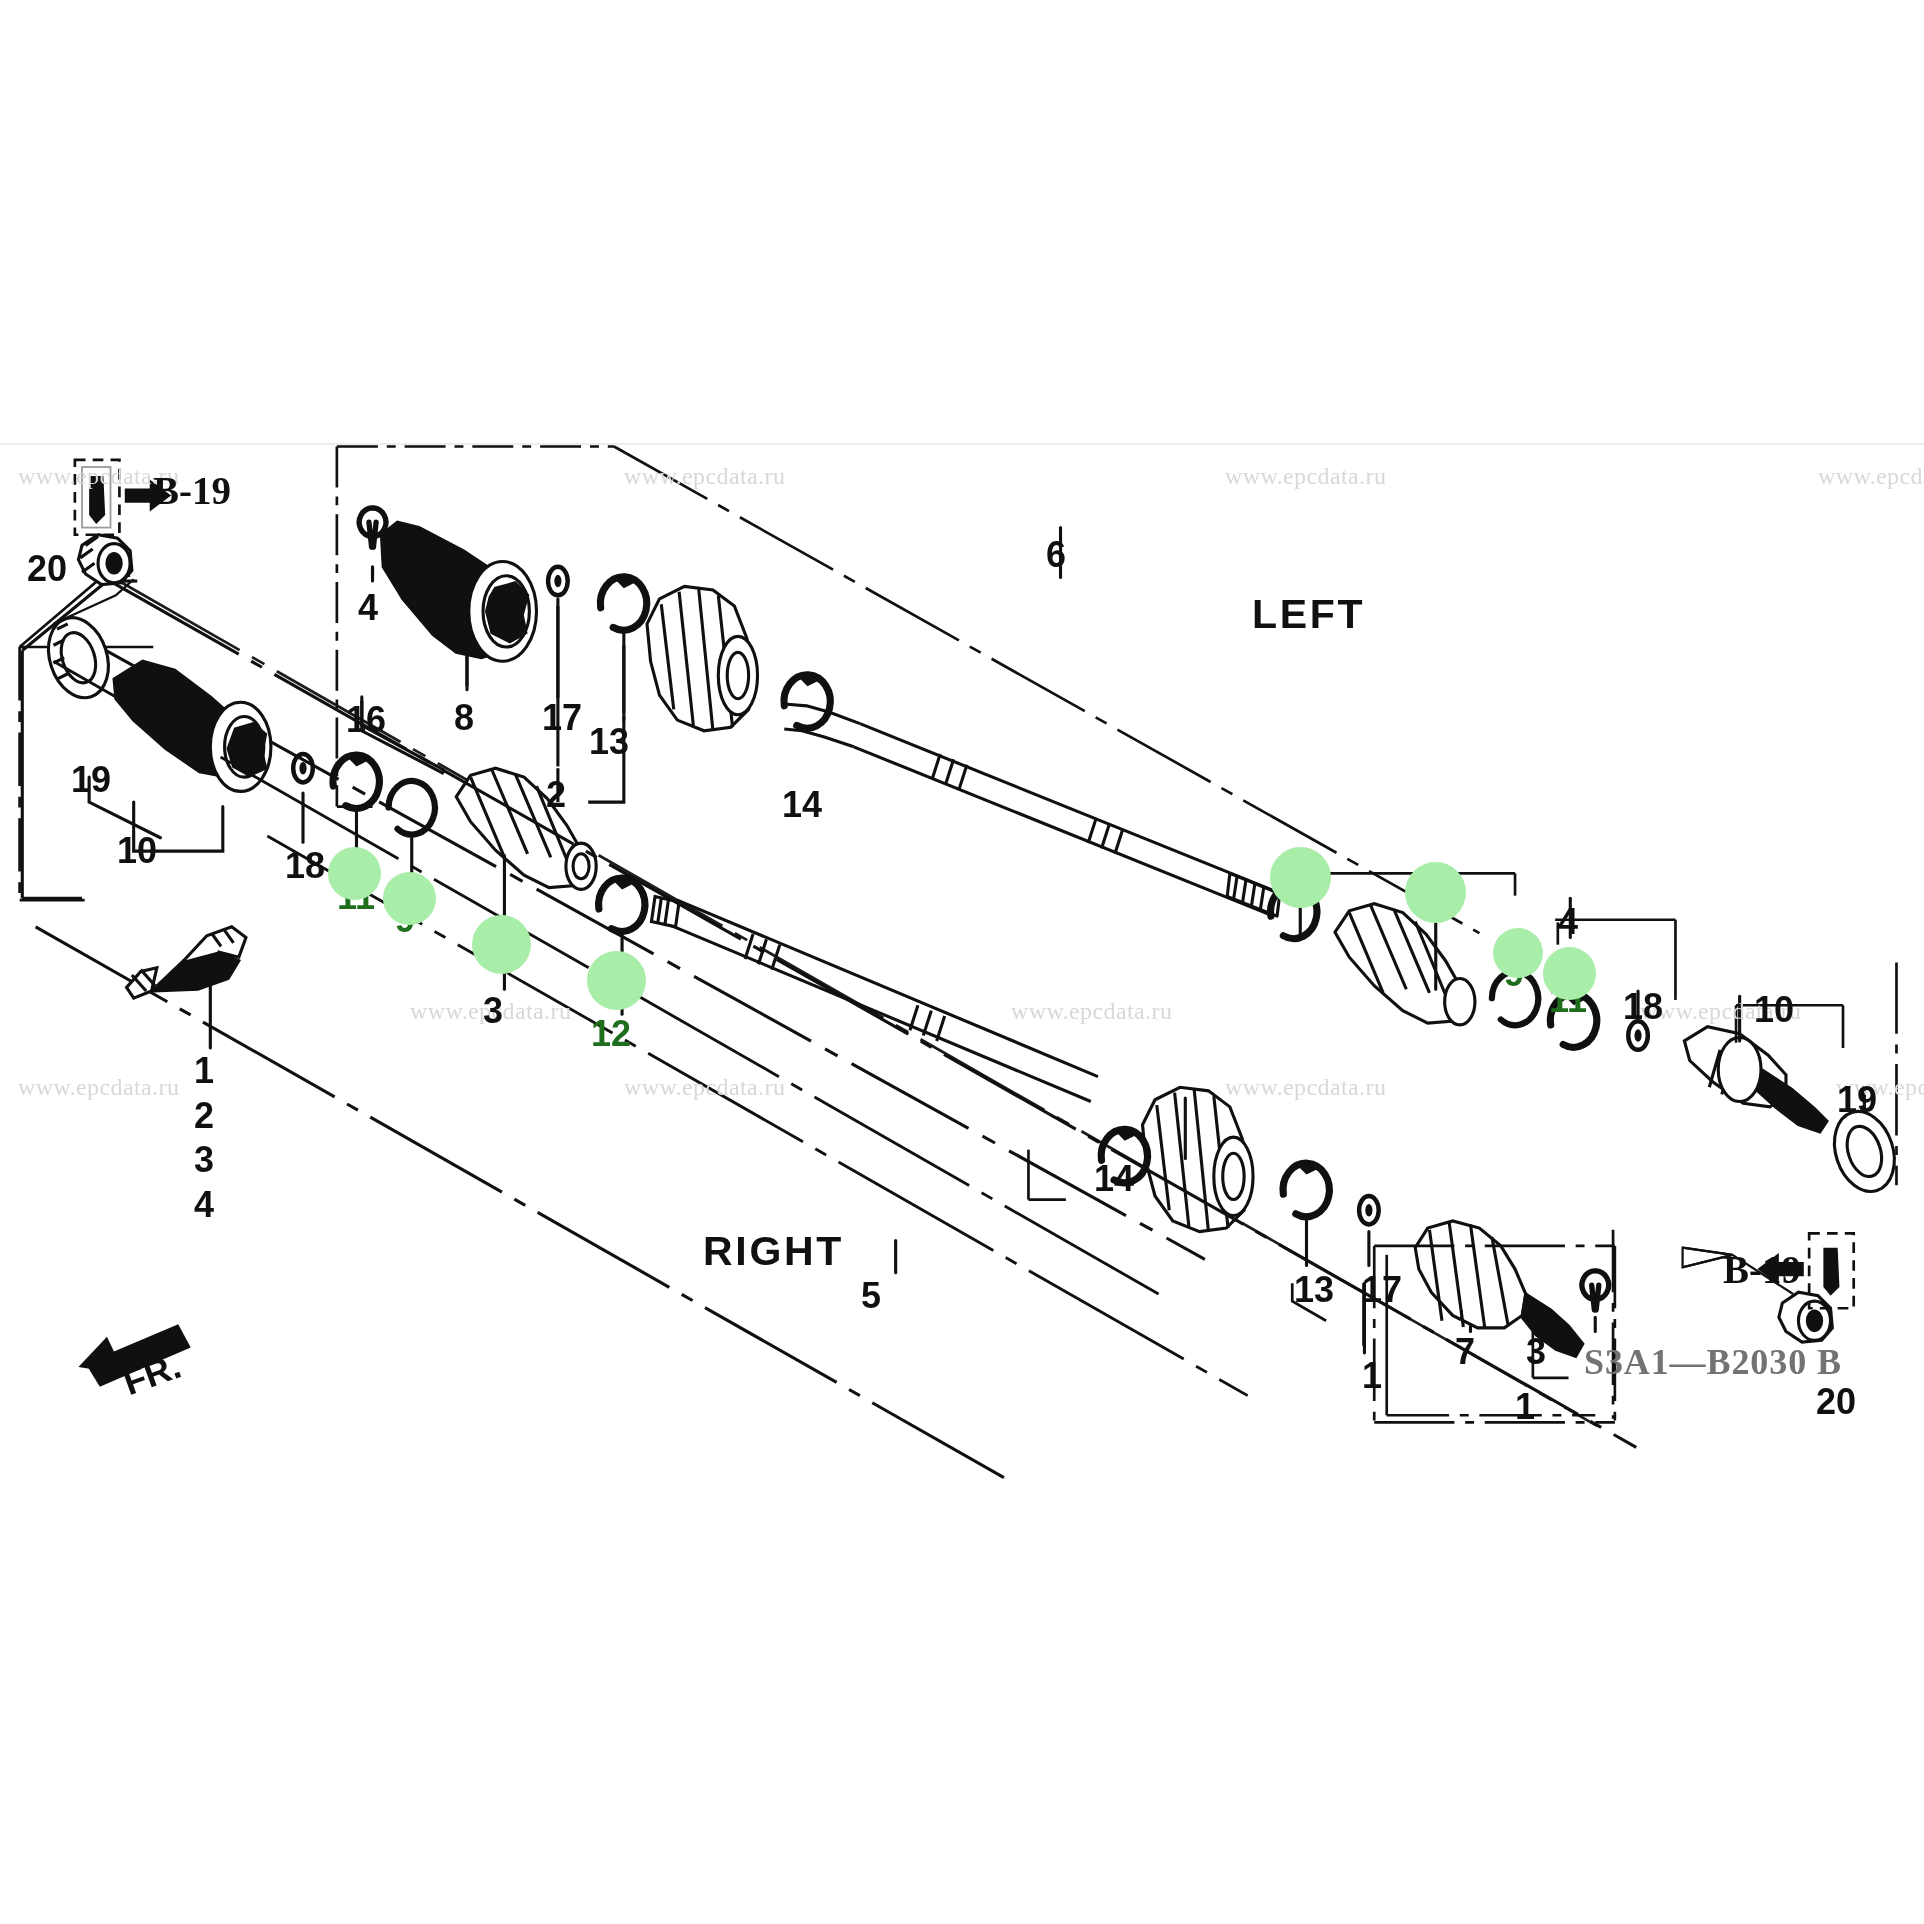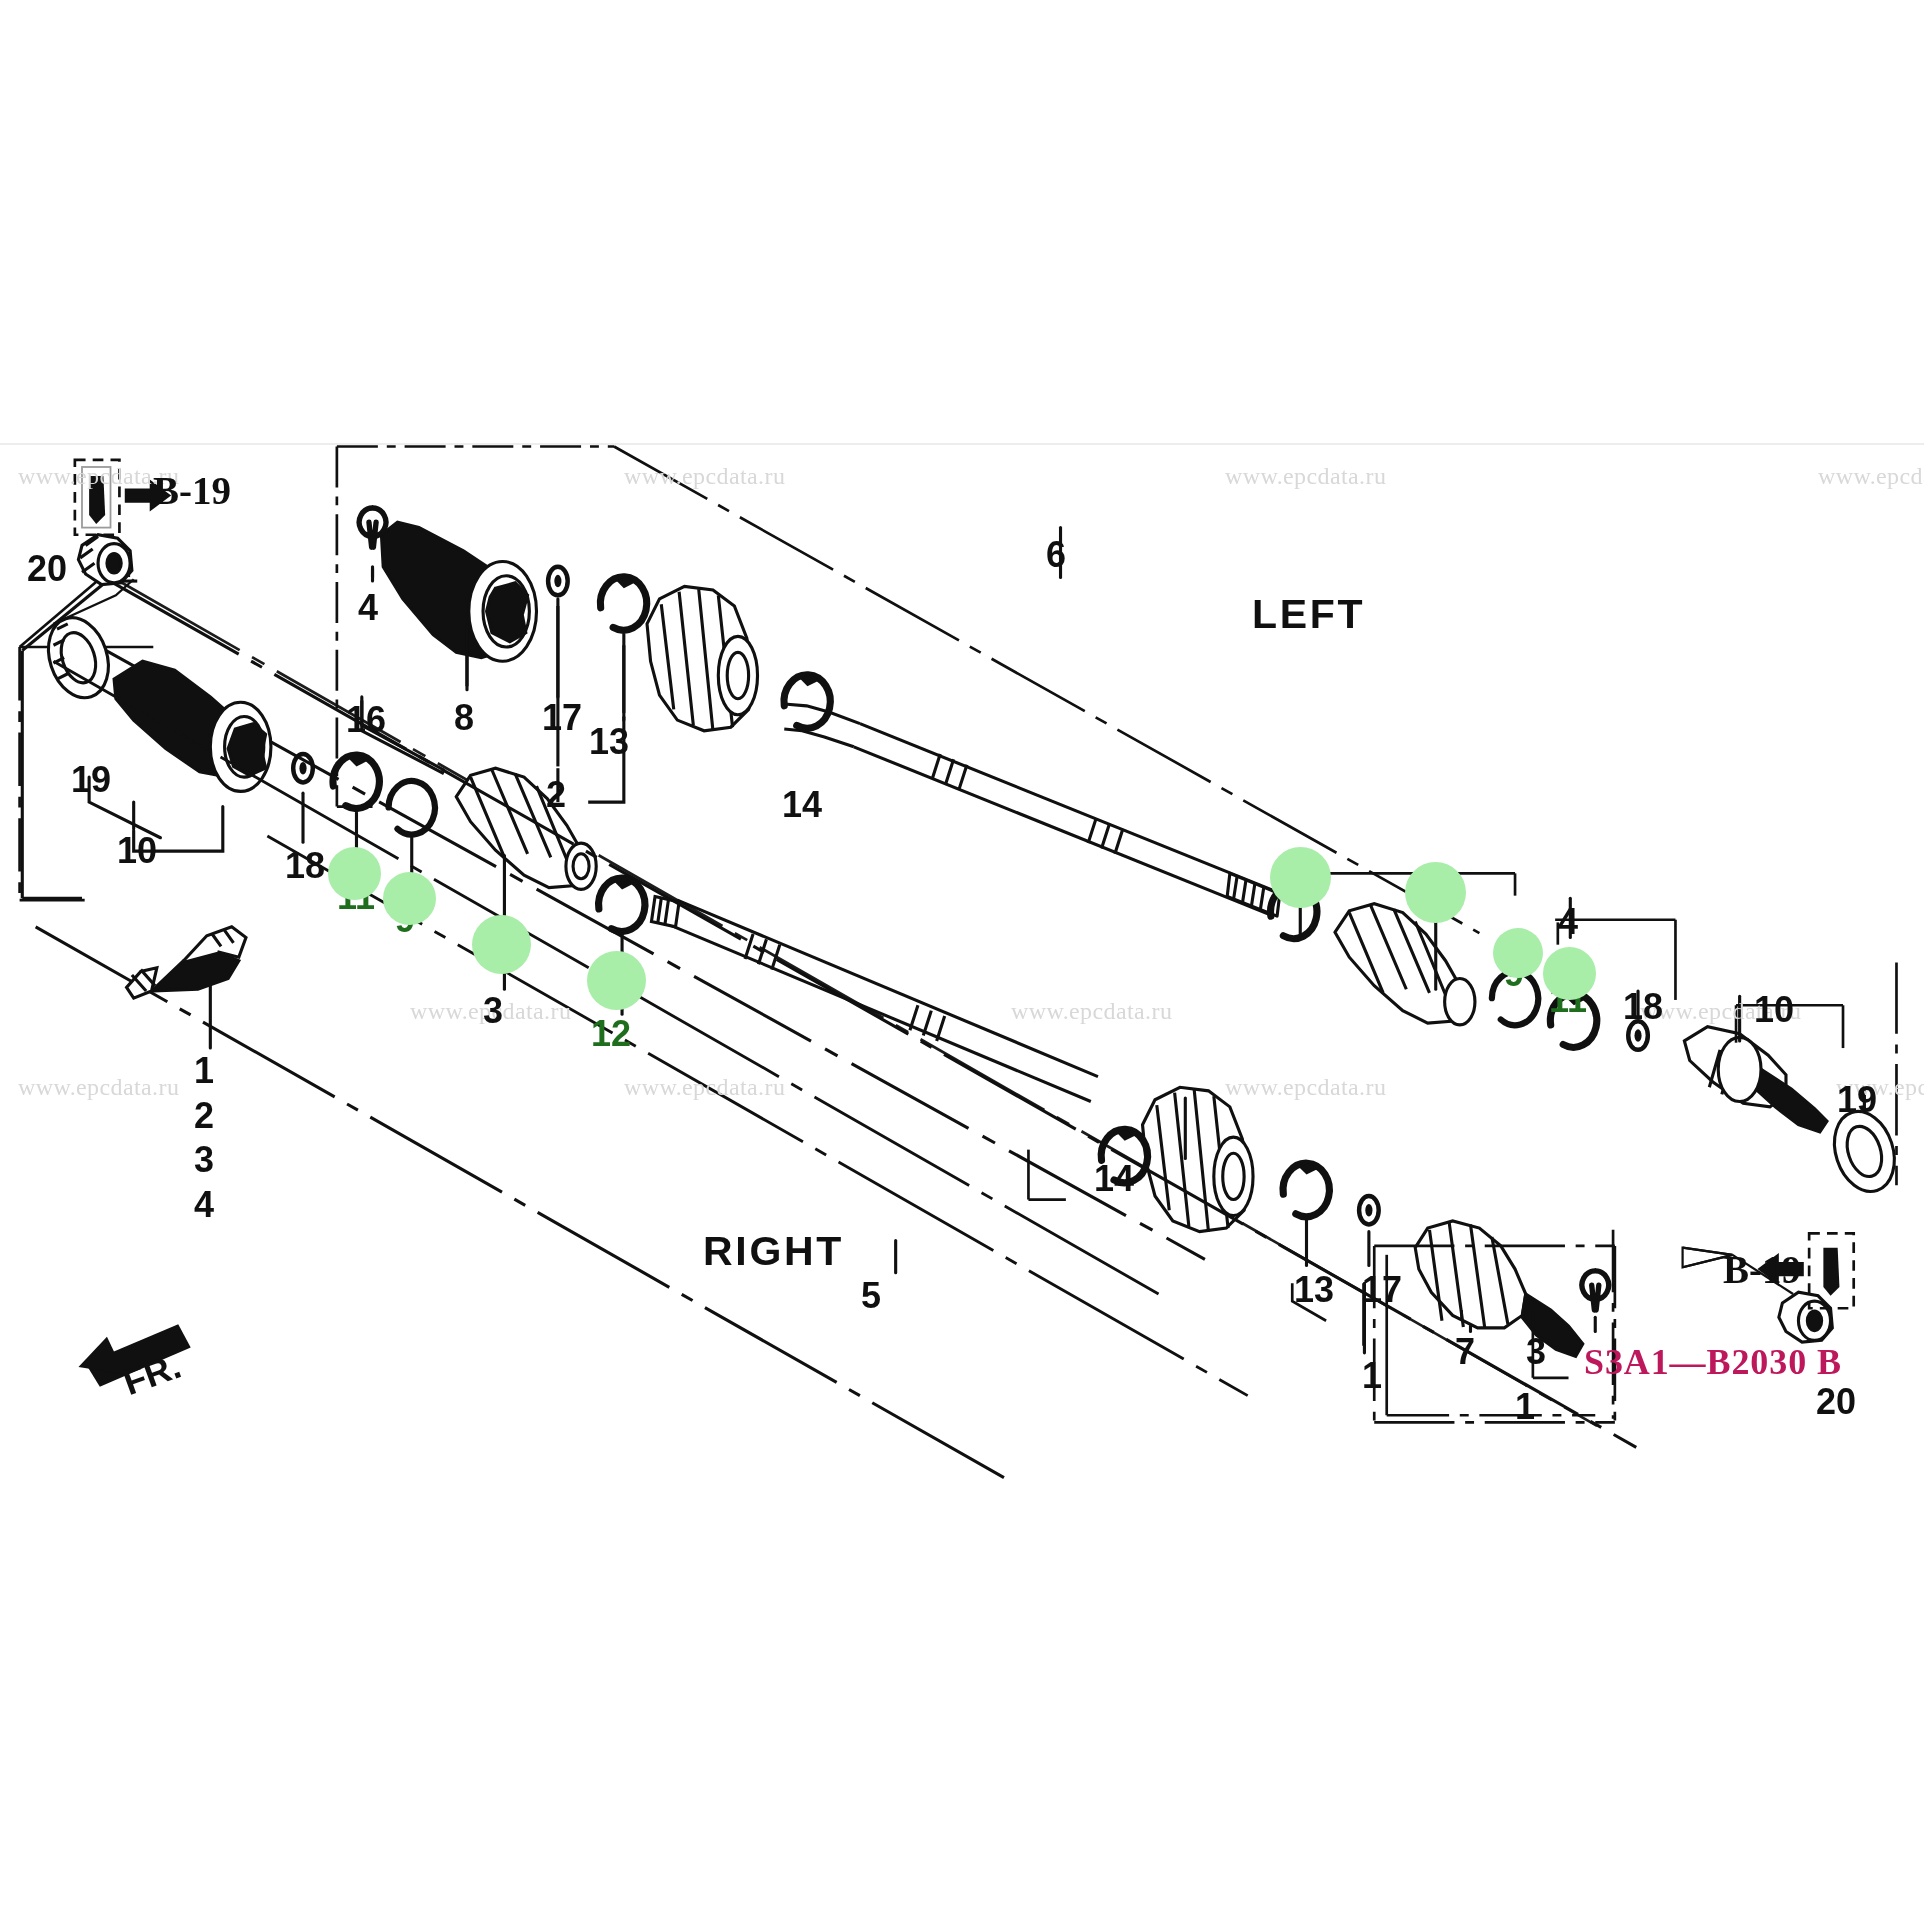--- a/index.html
+++ b/index.html
@@ -62,21 +62,21 @@
     font-size: 39px;
     color: #101010;
     white-space: nowrap;
   }
   .partno {
     position: absolute;
     font-family: "Liberation Serif", serif;
     font-weight: bold;
     font-size: 36px;
     letter-spacing: 0.9px;
-    color: #be185d;
+    color: #737373;
     white-space: nowrap;
   }
   .fr-label {
     position: absolute;
     font-family: "Liberation Sans", sans-serif;
     font-weight: bold;
     font-size: 36px;
     color: #101010;
     white-space: nowrap;
     transform: rotate(-20deg);

